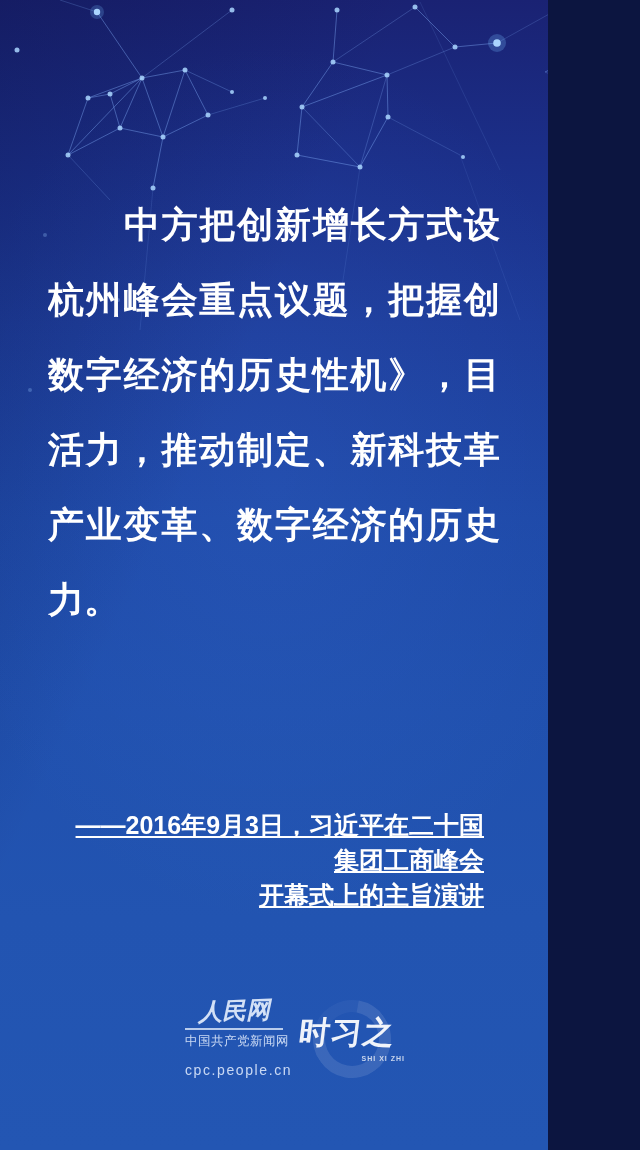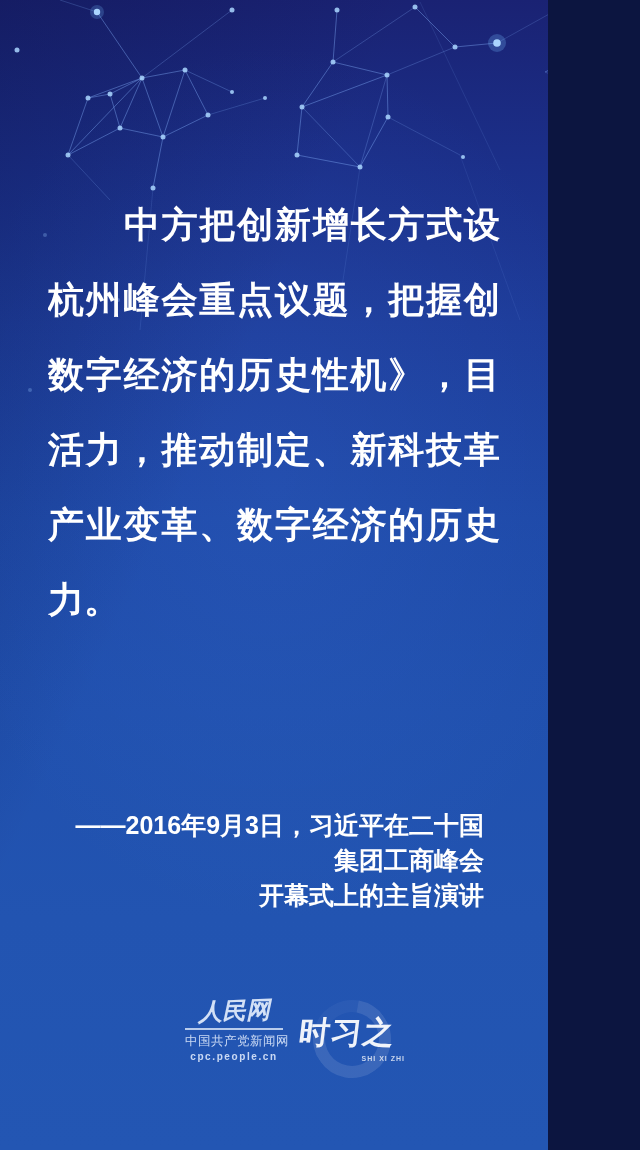--- a/index.html
+++ b/index.html
@@ -63,20 +63,21 @@
     position: absolute;
     z-index: 2;
     right: 64px;
     left: 60px;
     top: 808px;
     text-align: right;
     color: #ffffff;
     font-weight: 700;
     font-size: 25px;
     line-height: 35px;
+    text-decoration: underline;
   }
 
   .footer-logos {
     position: absolute;
     z-index: 2;
     top: 998px;
     left: 50%;
     transform: translateX(calc(-50% + 24px));
     display: flex;
     align-items: flex-start;
@@ -100,23 +101,23 @@
     border-top: 2px solid rgba(236, 244, 255, 0.75);
     margin: 2px 0 3px 0;
   }
   .pd-name {
     font-size: 12.5px;
     font-weight: 400;
     letter-spacing: 0.5px;
     white-space: nowrap;
   }
   .pd-domain {
-    margin-top: 1px;
-    font-size: 10px;
-    font-weight: 700;
+    margin-top: 12px;
+    font-size: 14px;
+    font-weight: 400;
     letter-spacing: 1.6px;
     white-space: nowrap;
   }
 
   .sxz-logo { position: relative; width: 112px; height: 82px; }
   .sxz-ring {
     position: absolute;
     left: 14px; top: 2px;
     width: 78px; height: 78px;
     border-radius: 50%;

